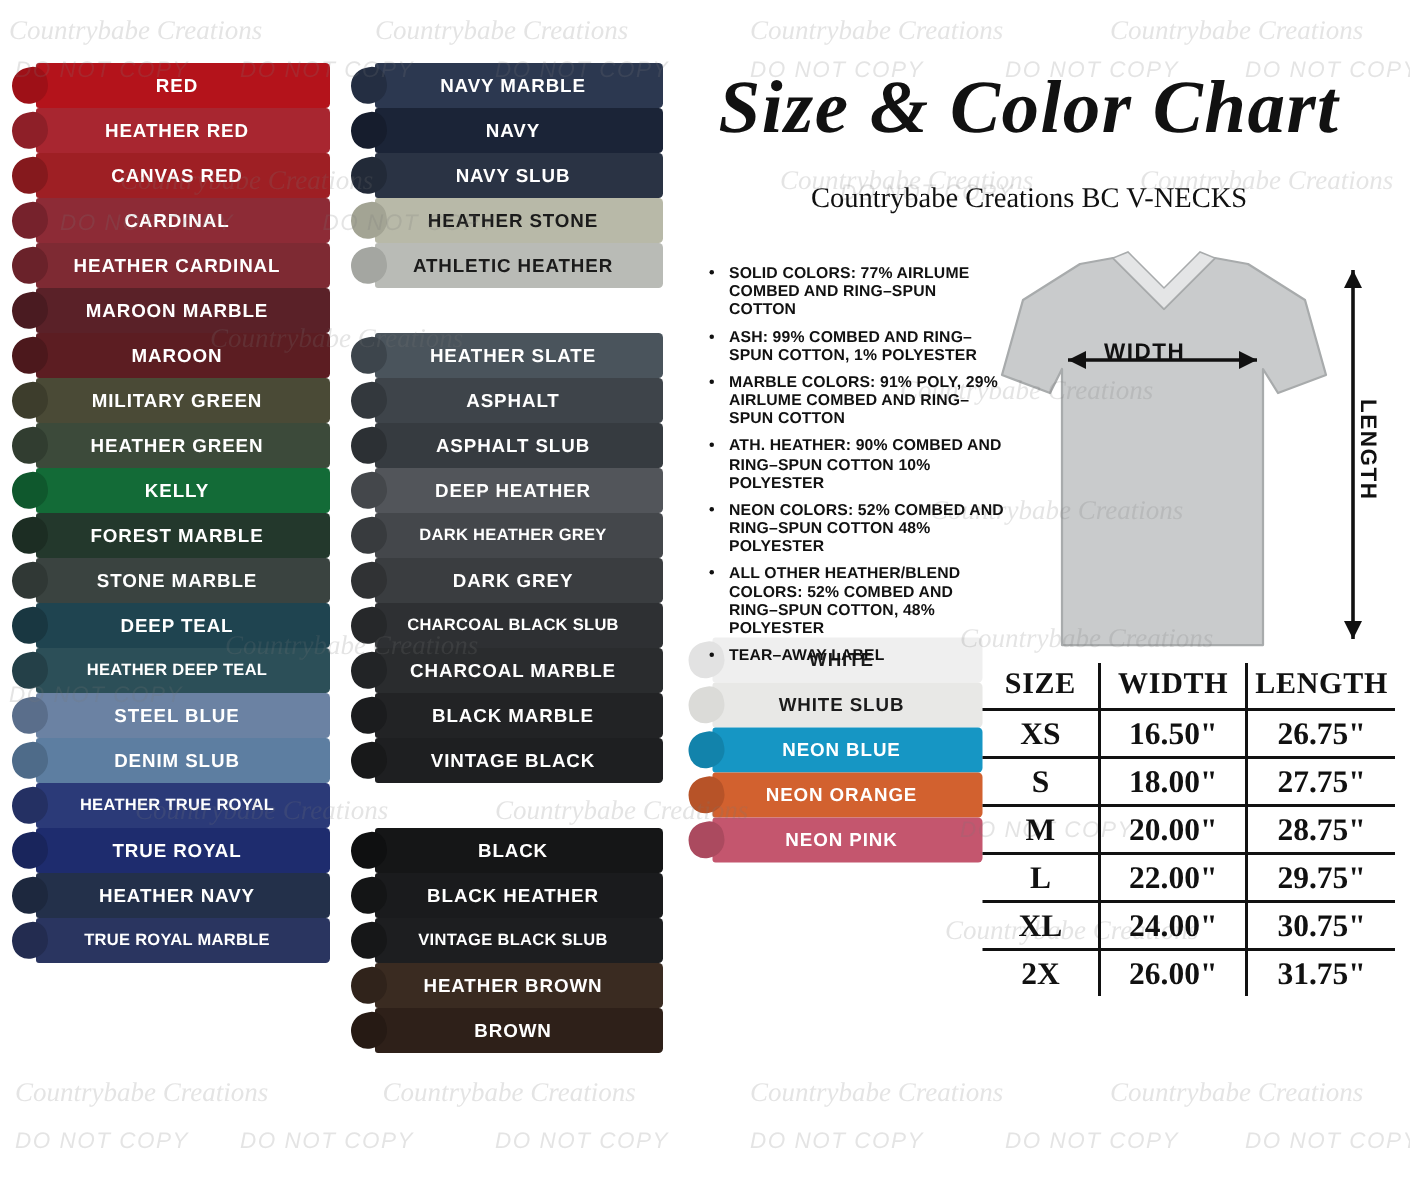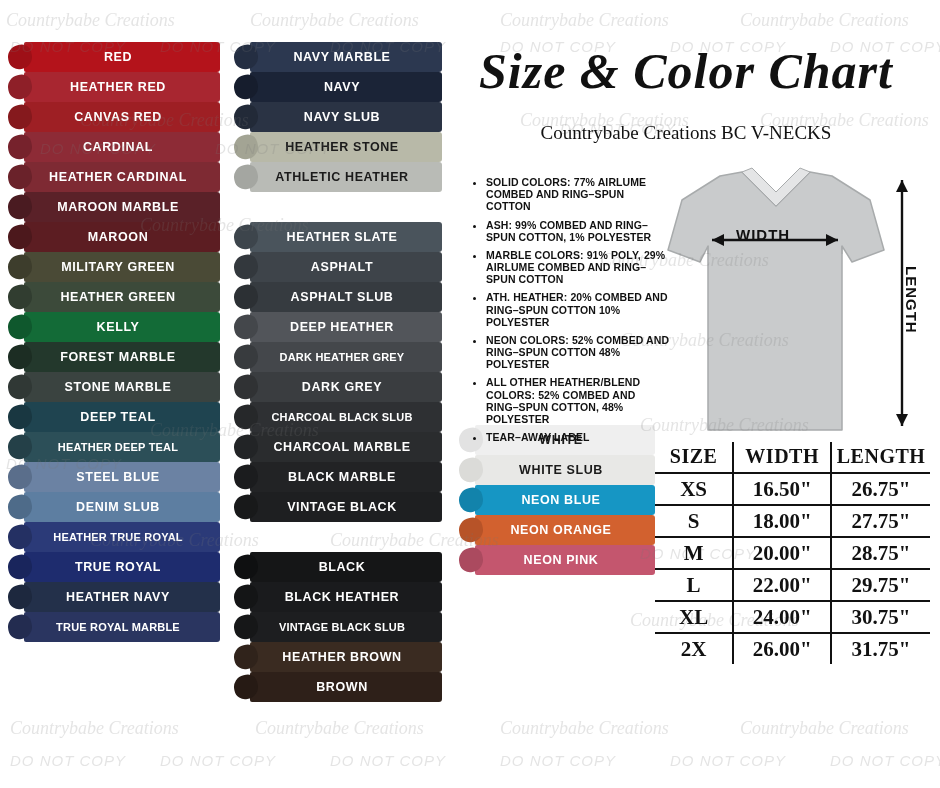--- a/index.html
+++ b/index.html
@@ -484,21 +484,21 @@
     </div>
 
   <div class="title-script">Size &amp; Color Chart</div>
   <div class="title-sub">Countrybabe Creations  BC V-NECKS</div>
 
   <div class="specs">
     <ul id="spec-list">
         <li>SOLID COLORS: 77% AIRLUME COMBED AND RING–SPUN COTTON</li>
         <li>ASH: 99% COMBED AND RING–SPUN COTTON, 1% POLYESTER</li>
         <li>MARBLE COLORS: 91% POLY, 29% AIRLUME COMBED AND RING–SPUN COTTON</li>
-        <li>ATH. HEATHER: 20% COMBED AND RING–SPUN COTTON 10% POLYESTER</li>
+        <li>ATH. HEATHER: 90% COMBED AND RING–SPUN COTTON 10% POLYESTER</li>
         <li>NEON COLORS: 52% COMBED AND RING–SPUN COTTON 48% POLYESTER</li>
         <li>ALL OTHER HEATHER/BLEND COLORS: 52% COMBED AND RING–SPUN COTTON, 48% POLYESTER</li>
         <li>TEAR–AWAY LABEL</li>
       </ul>
   </div>
 
   <div class="shirt-diagram">
     <svg width="270" height="285" viewBox="0 0 270 285">
 
       <path d="M60 18 L22 42 L8 92 L40 104 L48 88 L48 272 L182 272 L182 88 L192 104 L224 92 L210 42 L172 18

